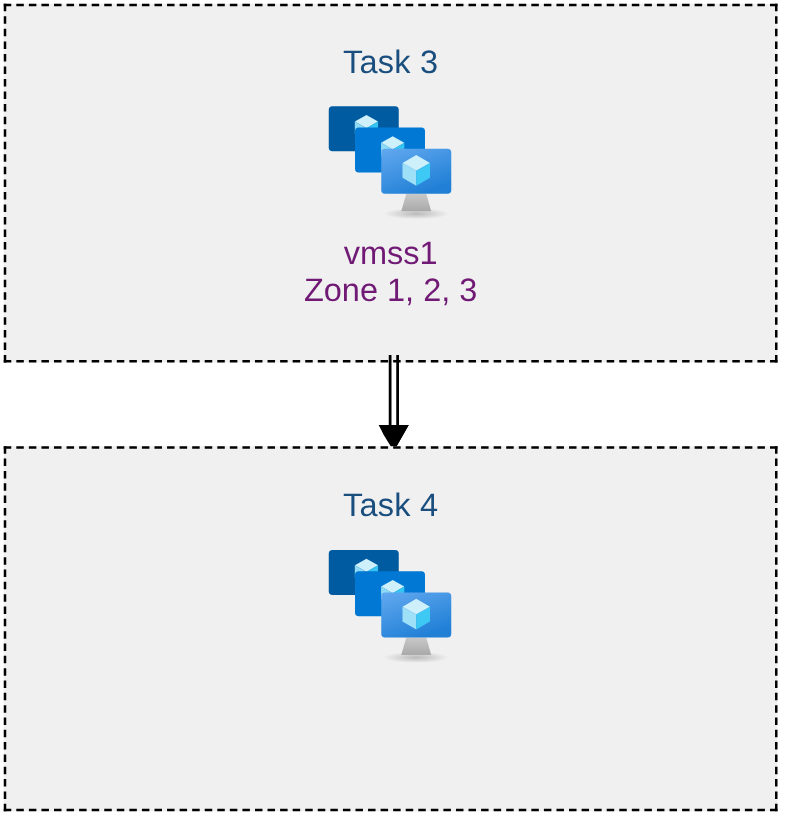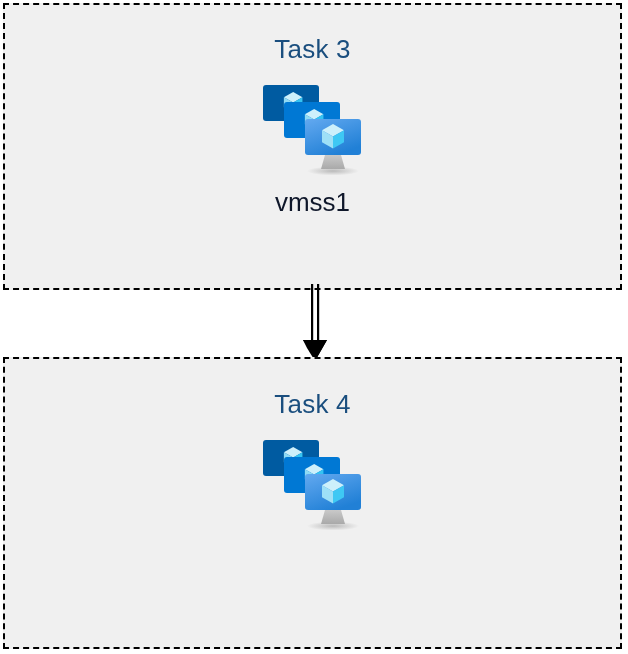--- a/index.html
+++ b/index.html
@@ -51,21 +51,21 @@
     font-size: 26px;
     line-height: 1;
     letter-spacing: 0.2px;
     text-align: center;
     white-space: nowrap;
   }
   #box-task3 .task-title { margin-top: 31px; }
   #box-task4 .task-title { margin-top: 32px; }
 
   .node-label {
-    color: #0f172a;
+    color: #701a75;
     font-size: 26px;
     line-height: 1.17;
     text-align: center;
     white-space: nowrap;
   }
   .label-group {
     display: flex;
     flex-direction: column;
     align-items: center;
   }
@@ -139,20 +139,21 @@
         <g transform="translate(65,41)">
           <polygon points="11,0 22,6.3 11,12.6 0,6.3" fill="#cdf0fb"></polygon>
           <polygon points="0,6.3 11,12.6 11,24.5 0,18.2" fill="#9ee0f7"></polygon>
           <polygon points="22,6.3 11,12.6 11,24.5 22,18.2" fill="#3ec8f4"></polygon>
         </g>
       </svg>
     </div>
 
     <div class="label-group">
       <div class="node-label">vmss1</div>
+      <div class="node-label">Zone 1, 2, 3</div>
     </div>
   </div>
 
   <div id="connector-arrow">
     <svg width="48" height="78" viewBox="0 0 48 78" xmlns="http://www.w3.org/2000/svg">
 
       <rect x="21" y="0" width="2.2" height="58" fill="#000000"></rect>
       <rect x="27" y="0" width="2.2" height="58" fill="#000000"></rect>
 
       <polygon points="13,56 37,56 25,77 21.5,68 " fill="#000000"></polygon>

